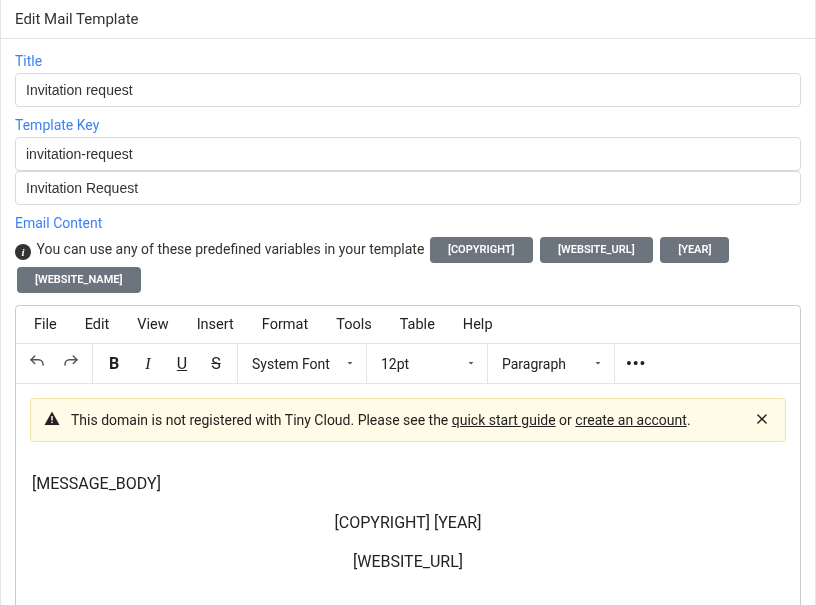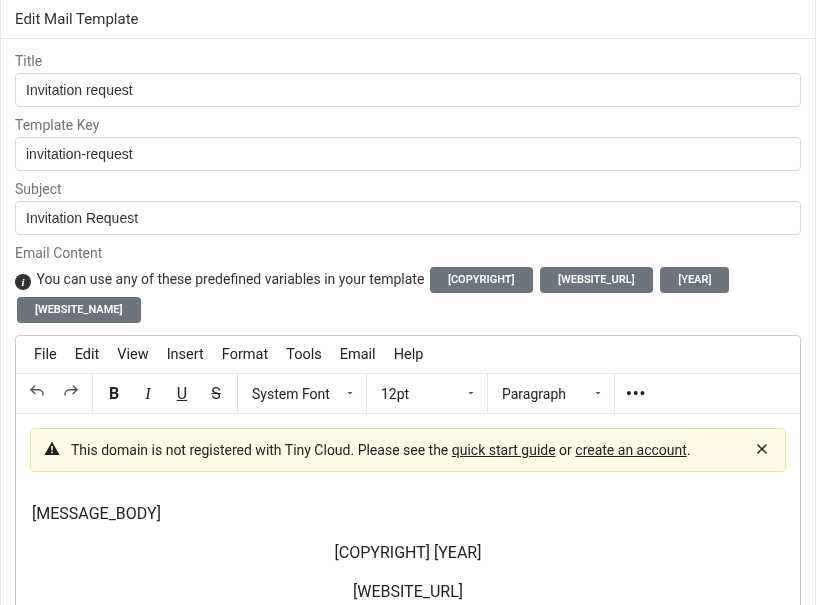--- a/index.html
+++ b/index.html
@@ -22,21 +22,21 @@
     color: #333;
   }
   .panel-body {
     padding: 10px 14px 16px 14px;
   }
   .field-label {
     display:block;
     margin-top: 10px;
     margin-bottom: 4px;
     font-size: 14px;
-    color: #737373;
+    color: #3b82f6;
   }
   .field-label.first { margin-top: 4px; }
   .text-input {
     width: 100%;
     padding: 8px 10px;
     font-size: 14px;
     color: #333;
     border: 1px solid #d9d9d9;
     border-radius: 4px;
     background: #fff;
@@ -78,21 +78,21 @@
 
   
   .editor-wrap {
     border:1px solid #ccc;
     border-radius: 4px;
     margin-top: 10px;
     overflow:hidden;
   }
   .menubar {
     display:flex;
-    gap: 2px;
+    gap: 12px;
     padding: 6px 10px;
     border-bottom: 1px solid #e5e5e5;
     font-size: 14.5px;
     color:#222;
   }
   .menubar .mitem {
     padding: 4px 8px;
     border-radius:3px;
     cursor:pointer;
   }
@@ -175,21 +175,20 @@
 <div class="panel">
   <div class="panel-header">Edit Mail Template</div>
   <div class="panel-body">
 
     <label class="field-label first">Title</label>
     <input class="text-input" type="text" value="Invitation request" style="">
 
     <label class="field-label">Template Key</label>
     <input class="text-input" type="text" value="invitation-request" style="">
 
-    <label class="field-label">Subject</label>
     <input class="text-input" type="text" value="Invitation Request" style="">
 
     <label class="field-label">Email Content</label>
 
     <div class="hint-row">
       <span class="info-icon">i</span>
       <span>You can use any of these predefined variables in your template</span>
       <span class="tag">[COPYRIGHT]</span>
       <span class="tag">[WEBSITE_URL]</span>
       <span class="tag">[YEAR]</span>
@@ -198,21 +197,21 @@
 
     <div class="editor-wrap">
 
       <div class="menubar">
         <div class="mitem">File</div>
         <div class="mitem">Edit</div>
         <div class="mitem">View</div>
         <div class="mitem">Insert</div>
         <div class="mitem">Format</div>
         <div class="mitem">Tools</div>
-        <div class="mitem">Email</div>
+        <div class="mitem">Table</div>
         <div class="mitem">Help</div>
       </div>
 
       <div class="toolbar">
         <div class="tgroup">
           <div class="tbtn" title="Undo">
             <span>
               <svg viewBox="0 0 24 24" fill="none" stroke="#555" stroke-width="2" stroke-linecap="round" stroke-linejoin="round">
                   <path d="M9 14L4 9l5-5"></path>
                   <path d="M4 9h10a6 6 0 0 1 6 6v1"></path>

